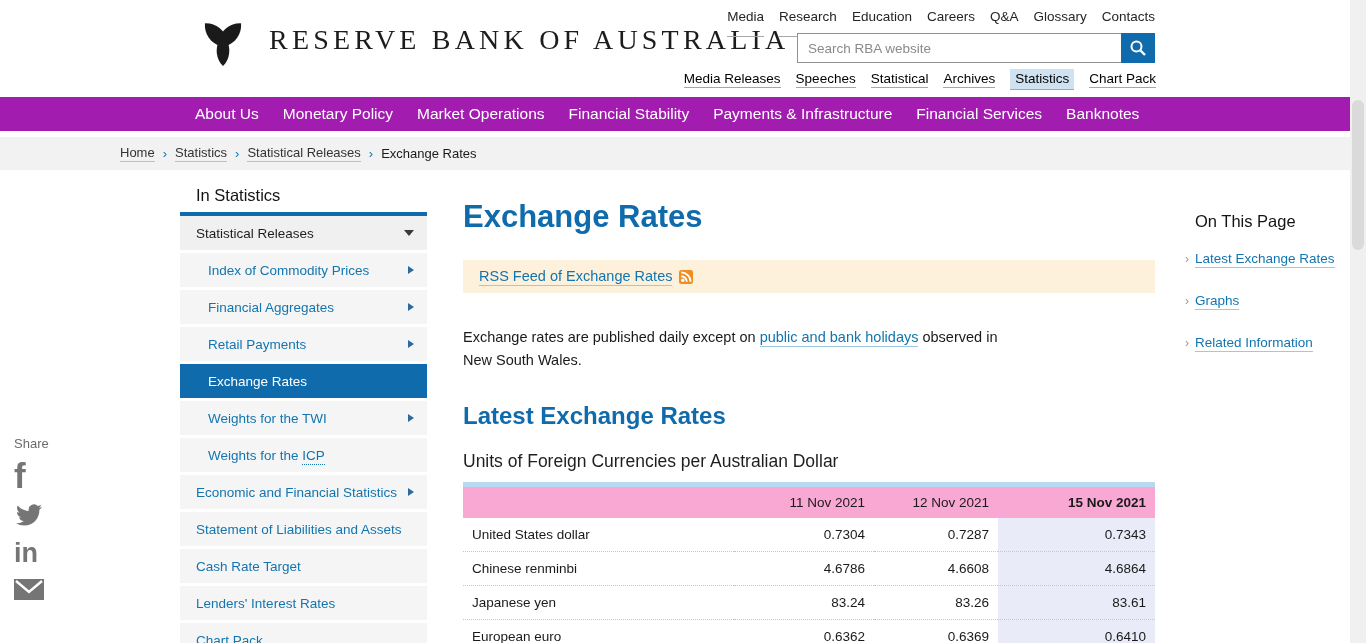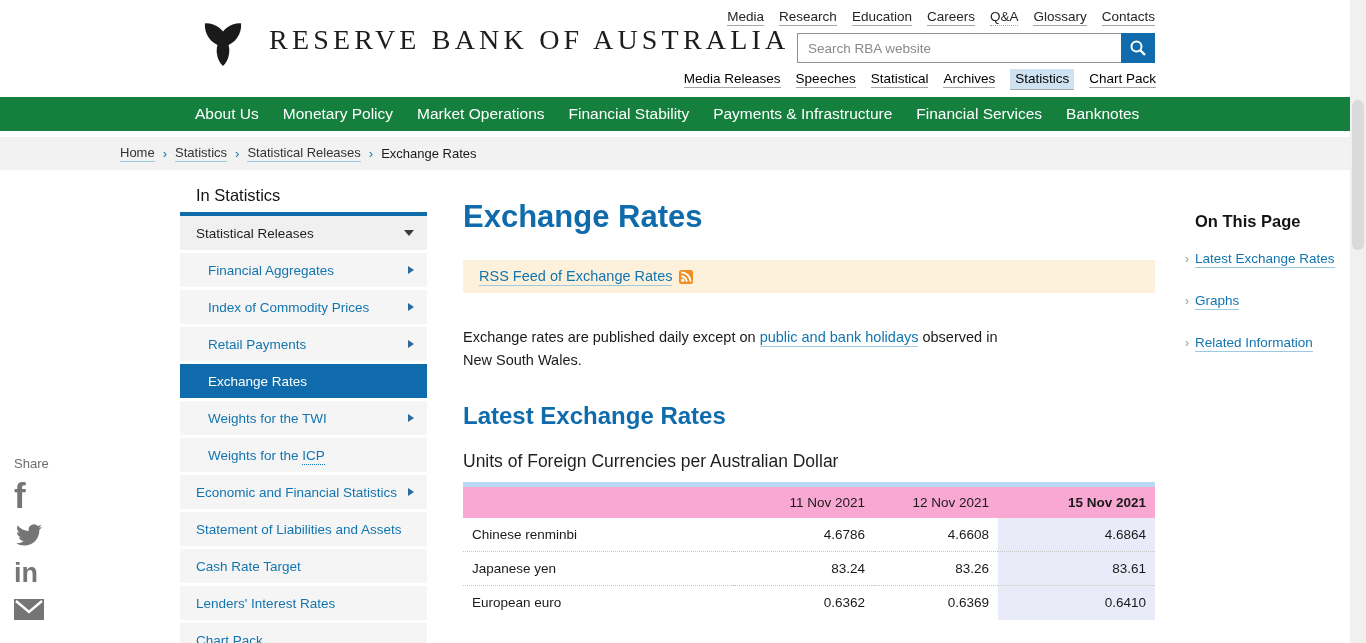--- a/index.html
+++ b/index.html
@@ -10,53 +10,53 @@
   }
   a { text-decoration:none; cursor:pointer; }
 
   
   .logo { position:absolute; left:196px; top:14px; display:flex; align-items:center; gap:19px; }
   .logo-text {
     font-family:"Liberation Serif", serif; font-size:28px; letter-spacing:4.2px;
     color:#1c1c1c; white-space:nowrap;
   }
   .utility-nav { position:absolute; top:9px; right:211px; display:flex; gap:15px; font-size:13.5px; }
-  .utility-nav a { color:#252525; border-bottom:1px solid #a7a7a7; padding-bottom:1px; white-space:nowrap; }
+  .utility-nav a { color:#252525; border-bottom:1px solid #a7a7a7; padding-bottom:12px; white-space:nowrap; }
   .utility-nav a.dotted { border-bottom-style:dotted; }
 
   .searchbar { position:absolute; top:33px; right:211px; width:372px; height:30px; display:flex;padding-left:14px; }
   .searchbar input {
     flex:1; border:1px solid #919191; border-right:none; padding:0 10px;
     font-size:13.5px; color:#444; font-family:"Liberation Sans",sans-serif; outline:none;
   }
   .searchbar input::placeholder { color:#8a8a8a; }
   .search-btn { width:34px; height:30px; background:#0f6bab; border:none; display:flex; align-items:center; justify-content:center; cursor:pointer; }
 
   .secondary-nav { position:absolute; top:69px; right:210px; display:flex; gap:15px; font-size:13.5px; align-items:center; }
   .secondary-nav a { color:#000000; border-bottom:1px solid #a7a7a7; padding-bottom:1px; white-space:nowrap; }
   .secondary-nav a.active { background:#cfe2f2; padding:2px 5px 3px; }
 
   
   .primary-nav {
-    position:absolute; top:97px; left:0; width:1350px; height:34px; background:#15803d;
+    position:absolute; top:97px; left:0; width:1350px; height:34px; background:#a21caf;
     display:flex; align-items:center; padding-left:195px; gap:24px;
   }
   .primary-nav a { color:#fff; font-size:15.5px; white-space:nowrap; }
 
   
   .breadcrumb {
     position:absolute; top:137px; left:0; width:1350px; height:33px; background:#f2f2f2;
     display:flex; align-items:center; padding-left:120px; font-size:13px; gap:8px;
   }
   .breadcrumb a { color:#333; border-bottom:1px solid #9ecae1; padding-bottom:1px; }
   .breadcrumb .sep { color:#1375af; }
   .breadcrumb .current { color:#1a1a1a; }
 
   
-  .share-rail { position:absolute; left:14px; top:456px; width:46px; }
+  .share-rail { position:absolute; left:14px; top:436px; width:46px; }
   .share-label { font-size:13px; color:#6b6b6b; display:block; }
   .share-rail a { display:block; color:#757575; }
   .share-fb { margin-top:8px; font-size:35px; font-weight:800; line-height:34px; font-family:"Liberation Sans",sans-serif; }
   .share-tw { margin-top:9px; }
   .share-in { margin-top:7px; font-size:27px; font-weight:800; line-height:28px; }
   .share-em { margin-top:12px; }
 
   
   .sidebar { position:absolute; left:180px; top:186px; width:247px; }
   .sidebar h2 { margin:0 0 0 16px; font-size:16.5px; font-weight:400; color:#141414; }
@@ -87,21 +87,21 @@
   table.rates { margin-top:10px; width:692px; border-collapse:collapse; border-top:5px solid #b9d9f2; font-size:13.5px; }
   table.rates thead th { background:#f9a8d4; height:33px; font-weight:400; text-align:right; padding-right:9px; color:#1a1a1a; }
   table.rates thead th.latest { font-weight:700; }
   table.rates tbody td { height:34px; text-align:right; padding-right:9px; color:#1a1a1a; }
   table.rates tbody tr + tr td { border-top:1px dotted #c6c6c6; }
   table.rates td.currency { text-align:left; padding-left:9px; padding-right:0; }
   table.rates td.hl { background:#e9ecf8; }
 
   
   .on-this-page { position:absolute; left:1185px; top:212px; width:166px; }
-  .on-this-page h2 { margin:0 0 0 10px; font-size:16.5px; font-weight:700; color:#141414; }
+  .on-this-page h2 { margin:0 0 0 10px; font-size:16.5px; font-weight:400; color:#141414; }
   .otp-list { list-style:none; margin:16px 0 0; padding:0; }
   .otp-list li { margin-top:25px; font-size:13.5px; display:flex; align-items:baseline; gap:6px; }
   .otp-list li:first-child { margin-top:20px; }
   .otp-bullet { color:#9a9a9a; font-size:12px; }
   .otp-list a { color:#1375af; border-bottom:1px solid #9ecae1; padding-bottom:1px; }
 
   
   .scroll-track { position:absolute; right:0; top:0; width:16px; height:643px; background:#f0f0f0; }
   .scroll-thumb { position:absolute; left:2px; top:100px; width:12px; height:150px; background:#dadada; border-radius:6px; }
 </style>
@@ -188,25 +188,25 @@
 </div>
 
 <aside class="sidebar">
   <h2>In Statistics</h2>
   <nav class="side-nav">
     <div class="side-item side-header">
       <span>Statistical Releases</span>
       <span class="caret-down"></span>
     </div>
     <a class="side-item side-sub">
+      <span>Index of Commodity Prices</span>
+      <span class="arrow-right"></span>
+    </a>
+    <a class="side-item side-sub">
       <span>Financial Aggregates</span>
-      <span class="arrow-right"></span>
-    </a>
-    <a class="side-item side-sub">
-      <span>Index of Commodity Prices</span>
       <span class="arrow-right"></span>
     </a>
     <a class="side-item side-sub">
       <span>Retail Payments</span>
       <span class="arrow-right"></span>
     </a>
     <a class="side-item side-sub active">
       <span>Exchange Rates</span>
     </a>
     <a class="side-item side-sub">
@@ -264,20 +264,26 @@
       </colgroup>
     <thead>
       <tr>
         <th></th>
         <th>11 Nov 2021</th>
         <th>12 Nov 2021</th>
         <th class="latest">15 Nov 2021</th>
       </tr>
     </thead>
     <tbody>
+      <tr>
+        <td class="currency">United States dollar</td>
+        <td>0.7304</td>
+        <td>0.7287</td>
+        <td class="hl">0.7343</td>
+      </tr>
       <tr>
         <td class="currency">Chinese renminbi</td>
         <td>4.6786</td>
         <td>4.6608</td>
         <td class="hl">4.6864</td>
       </tr>
       <tr>
         <td class="currency">Japanese yen</td>
         <td>83.24</td>
         <td>83.26</td>

